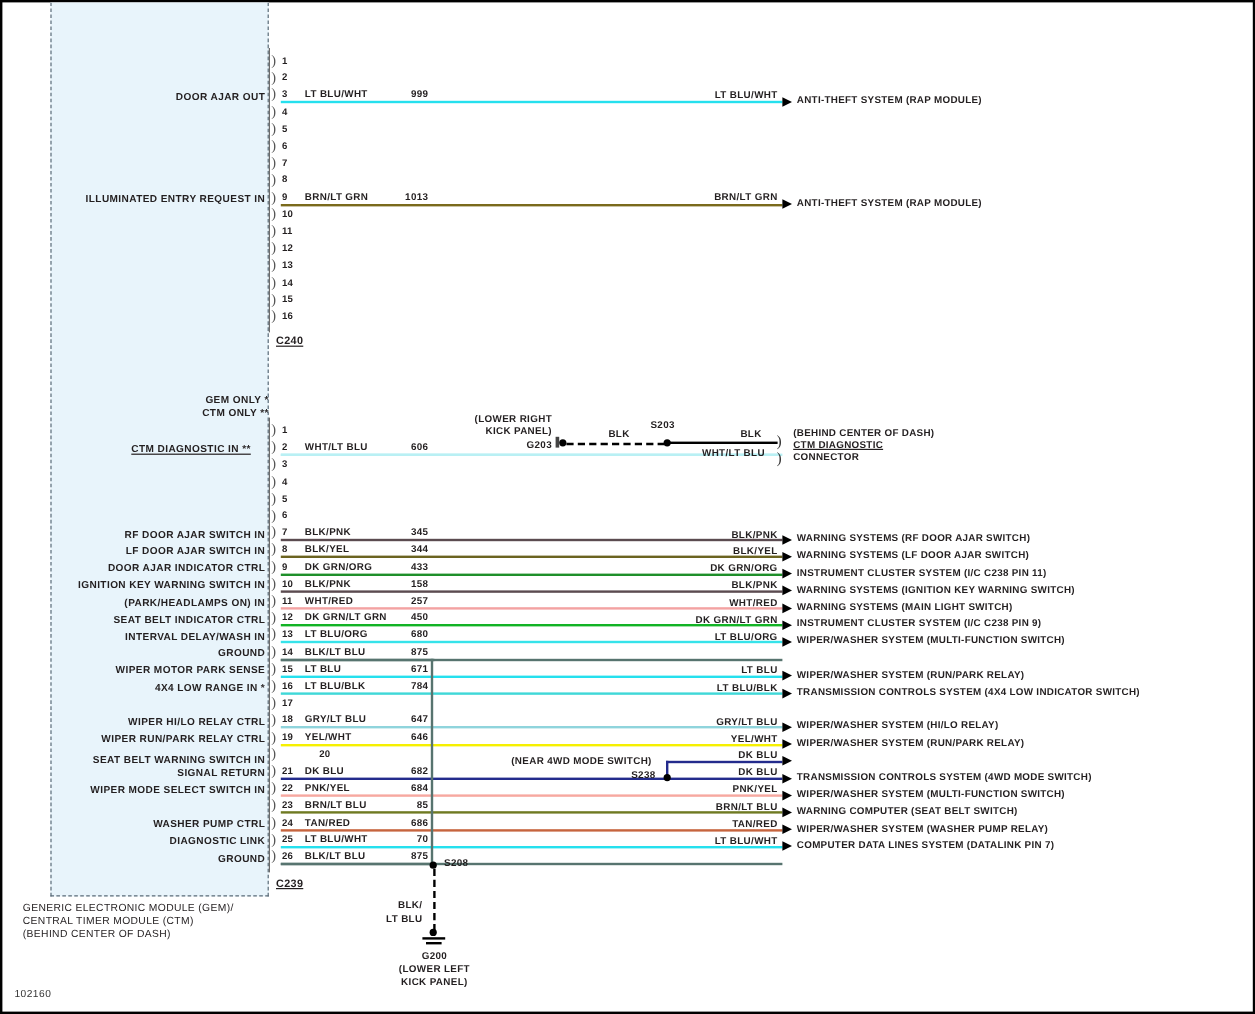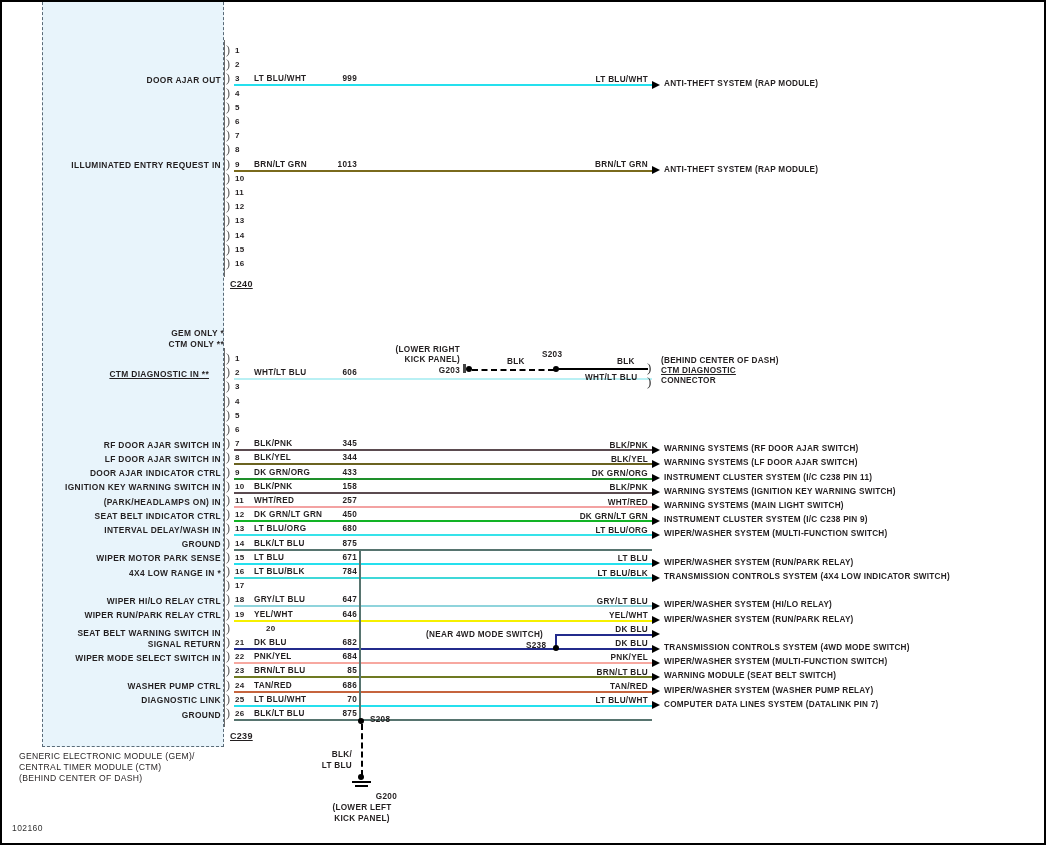--- a/index.html
+++ b/index.html
@@ -251,21 +251,21 @@
       <div class="wire" style="left:232px;top:660.2px;width:418px;background:#f7a8a0;"></div>
       <div class="arrow" style="left:650px;top:656.7px;"></div>
       <div class="dest" style="left:662px;top:655.2px;">WIPER/WASHER SYSTEM (MULTI-FUNCTION SWITCH)</div>
       <div class="brk" style="left:224px;top:663.4px;">)</div>
       <div class="pnum" style="left:233px;top:664.4px;">23</div>
       <div class="t r" style="left:40px;top:626px;width:179px;">SEAT BELT WARNING SWITCH IN</div>
       <div class="wlabel" style="left:252px;top:664.4px;">BRN/LT BLU</div>
       <div class="wnum" style="left:321px;top:664.4px;width:34px;text-align:right;">85</div>
       <div class="wire" style="left:232px;top:674.4px;width:418px;background:#6f7a22;"></div>
       <div class="arrow" style="left:650px;top:670.9px;"></div>
-      <div class="dest" style="left:662px;top:669.4px;">WARNING MODULE (SEAT BELT SWITCH)</div>
+      <div class="dest" style="left:662px;top:669.4px;">WARNING COMPUTER (SEAT BELT SWITCH)</div>
       <div class="brk" style="left:224px;top:677.5999999999999px;">)</div>
       <div class="pnum" style="left:233px;top:678.5999999999999px;">24</div>
       <div class="t r" style="left:40px;top:679.0999999999999px;width:179px;">WASHER PUMP CTRL</div>
       <div class="wlabel" style="left:252px;top:678.5999999999999px;">TAN/RED</div>
       <div class="wnum" style="left:321px;top:678.5999999999999px;width:34px;text-align:right;">686</div>
       <div class="wire" style="left:232px;top:688.5999999999999px;width:418px;background:#c6643e;"></div>
       <div class="arrow" style="left:650px;top:685.0999999999999px;"></div>
       <div class="dest" style="left:662px;top:683.5999999999999px;">WIPER/WASHER SYSTEM (WASHER PUMP RELAY)</div>
       <div class="brk" style="left:224px;top:691.8px;">)</div>
       <div class="pnum" style="left:233px;top:692.8px;">25</div>
@@ -335,21 +335,21 @@
 
   <div class="dot" style="left:356px;top:716px;"></div>
   <div class="splicelbl" style="left:368px;top:713px;">S208</div>
 
   <div class="vdash" style="left:359px;top:722px;height:52px;"></div>
   <div class="note" style="left:300px;top:748px;width:50px;text-align:right;">BLK/</div>
   <div class="note" style="left:300px;top:759px;width:50px;text-align:right;">LT BLU</div>
   <div class="dot" style="left:356px;top:772px;"></div>
   <div class="gnd-bar" style="left:350px;top:779px;width:19px;height:2px;"></div>
   <div class="gnd-bar" style="left:353px;top:783px;width:13px;height:2px;"></div>
-  <div class="note" style="left:325px;top:790px;width:70px;text-align:right;">G200</div>
+  <div class="note" style="left:325px;top:790px;width:70px;text-align:center;">G200</div>
   <div class="note" style="left:315px;top:801px;width:90px;text-align:center;">(LOWER LEFT</div>
   <div class="note" style="left:315px;top:812px;width:90px;text-align:center;">KICK PANEL)</div>
 
   <div class="caption" style="left:17px;top:749px;">GENERIC ELECTRONIC MODULE (GEM)/</div>
   <div class="caption" style="left:17px;top:760px;">CENTRAL TIMER MODULE (CTM)</div>
   <div class="caption" style="left:17px;top:771px;">(BEHIND CENTER OF DASH)</div>
 
   <div class="fignum" style="left:10px;top:821px;">102160</div>
 </div>
 

